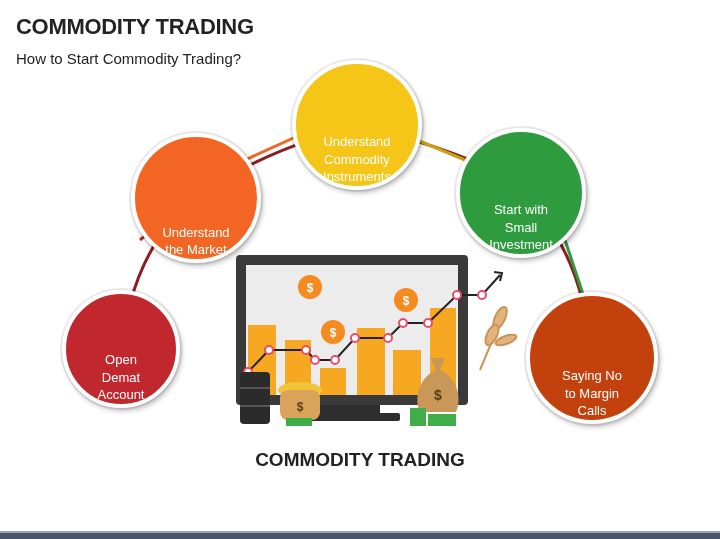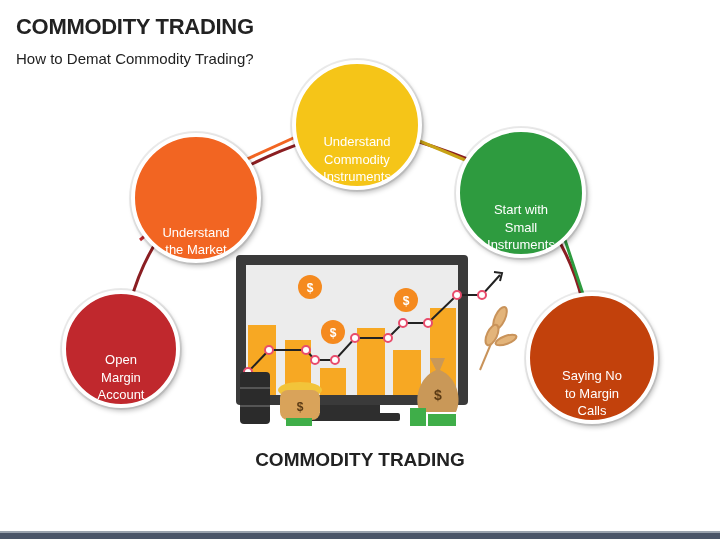--- a/index.html
+++ b/index.html
@@ -9,21 +9,21 @@
   .circle { position:absolute; border-radius:50%; box-sizing:border-box; border:4px solid #ffffff; box-shadow:0 0 0 2px rgba(0,0,0,0.08), 2px 3px 5px rgba(0,0,0,0.25); display:flex; align-items:flex-end; justify-content:center; text-align:center; color:#fff; font-size:13px; line-height:1.35; }
   .circle span { white-space:pre-line; }
   .footer-bar { position:absolute; left:0; bottom:0; width:720px; height:6px; background:#4a5568; border-top:2px solid #9aa3ae; }
   .bottom-label { position:absolute; left:0; width:720px; top:449px; text-align:center; font-size:19px; font-weight:bold; color:#222; }
   svg { position:absolute; left:0; top:0; }
 </style>
 </head>
 <body>
 
 <div class="title">COMMODITY TRADING</div>
-<div class="subtitle">How to Demat Commodity Trading?</div>
+<div class="subtitle">How to Start Commodity Trading?</div>
 
 <svg width="720" height="539">
   <path d="M120,360 C130,260 170,200 250,165 C300,140 330,135 352,130 C380,130 420,140 470,160 C540,190 585,260 590,355" fill="none" stroke="#8b1e22" stroke-width="3"></path>
   <path d="M140,240 L170,215" stroke="#c0282d" stroke-width="3"></path>
   <path d="M245,160 L300,135" stroke="#f26522" stroke-width="3"></path>
   <path d="M405,135 L465,160" stroke="#c8a316" stroke-width="3"></path>
   <path d="M565,240 L585,300" stroke="#2e9b3f" stroke-width="3"></path>
 </svg>
 
 <svg width="720" height="539">
@@ -88,36 +88,36 @@
   <g stroke="#c9935a" stroke-width="2" fill="#e3b47a">
     <line x1="480" y1="370" x2="505" y2="310"></line>
     <ellipse cx="500" cy="318" rx="5" ry="12" transform="rotate(25 500 318)"></ellipse>
     <ellipse cx="492" cy="335" rx="5" ry="11" transform="rotate(25 492 335)"></ellipse>
     <ellipse cx="506" cy="340" rx="11" ry="4" transform="rotate(-20 506 340)"></ellipse>
   </g>
 </svg>
 
 <div class="circle" style="left:62px;top:290px;width:118px;height:118px;background:#c0282d;">
   <span>Open
-Margin
+Demat
 Account</span>
 </div>
 <div class="circle" style="left:131px;top:133px;width:130px;height:130px;background:#f26522;">
   <span>Understand
 the Market</span>
 </div>
 <div class="circle" style="left:292px;top:60px;width:130px;height:130px;background:#f5c518;">
   <span>Understand
 Commodity
 Instruments</span>
 </div>
 <div class="circle" style="left:456px;top:128px;width:130px;height:130px;background:#2e9b3f;">
   <span>Start with
 Small
-Instruments</span>
+Investment</span>
 </div>
 <div class="circle" style="left:526px;top:292px;width:132px;height:132px;background:#c2410c;">
   <span>Saying No
 to Margin
 Calls</span>
 </div>
 
 <div class="bottom-label">COMMODITY TRADING</div>
 
 <div class="footer-bar"></div>

